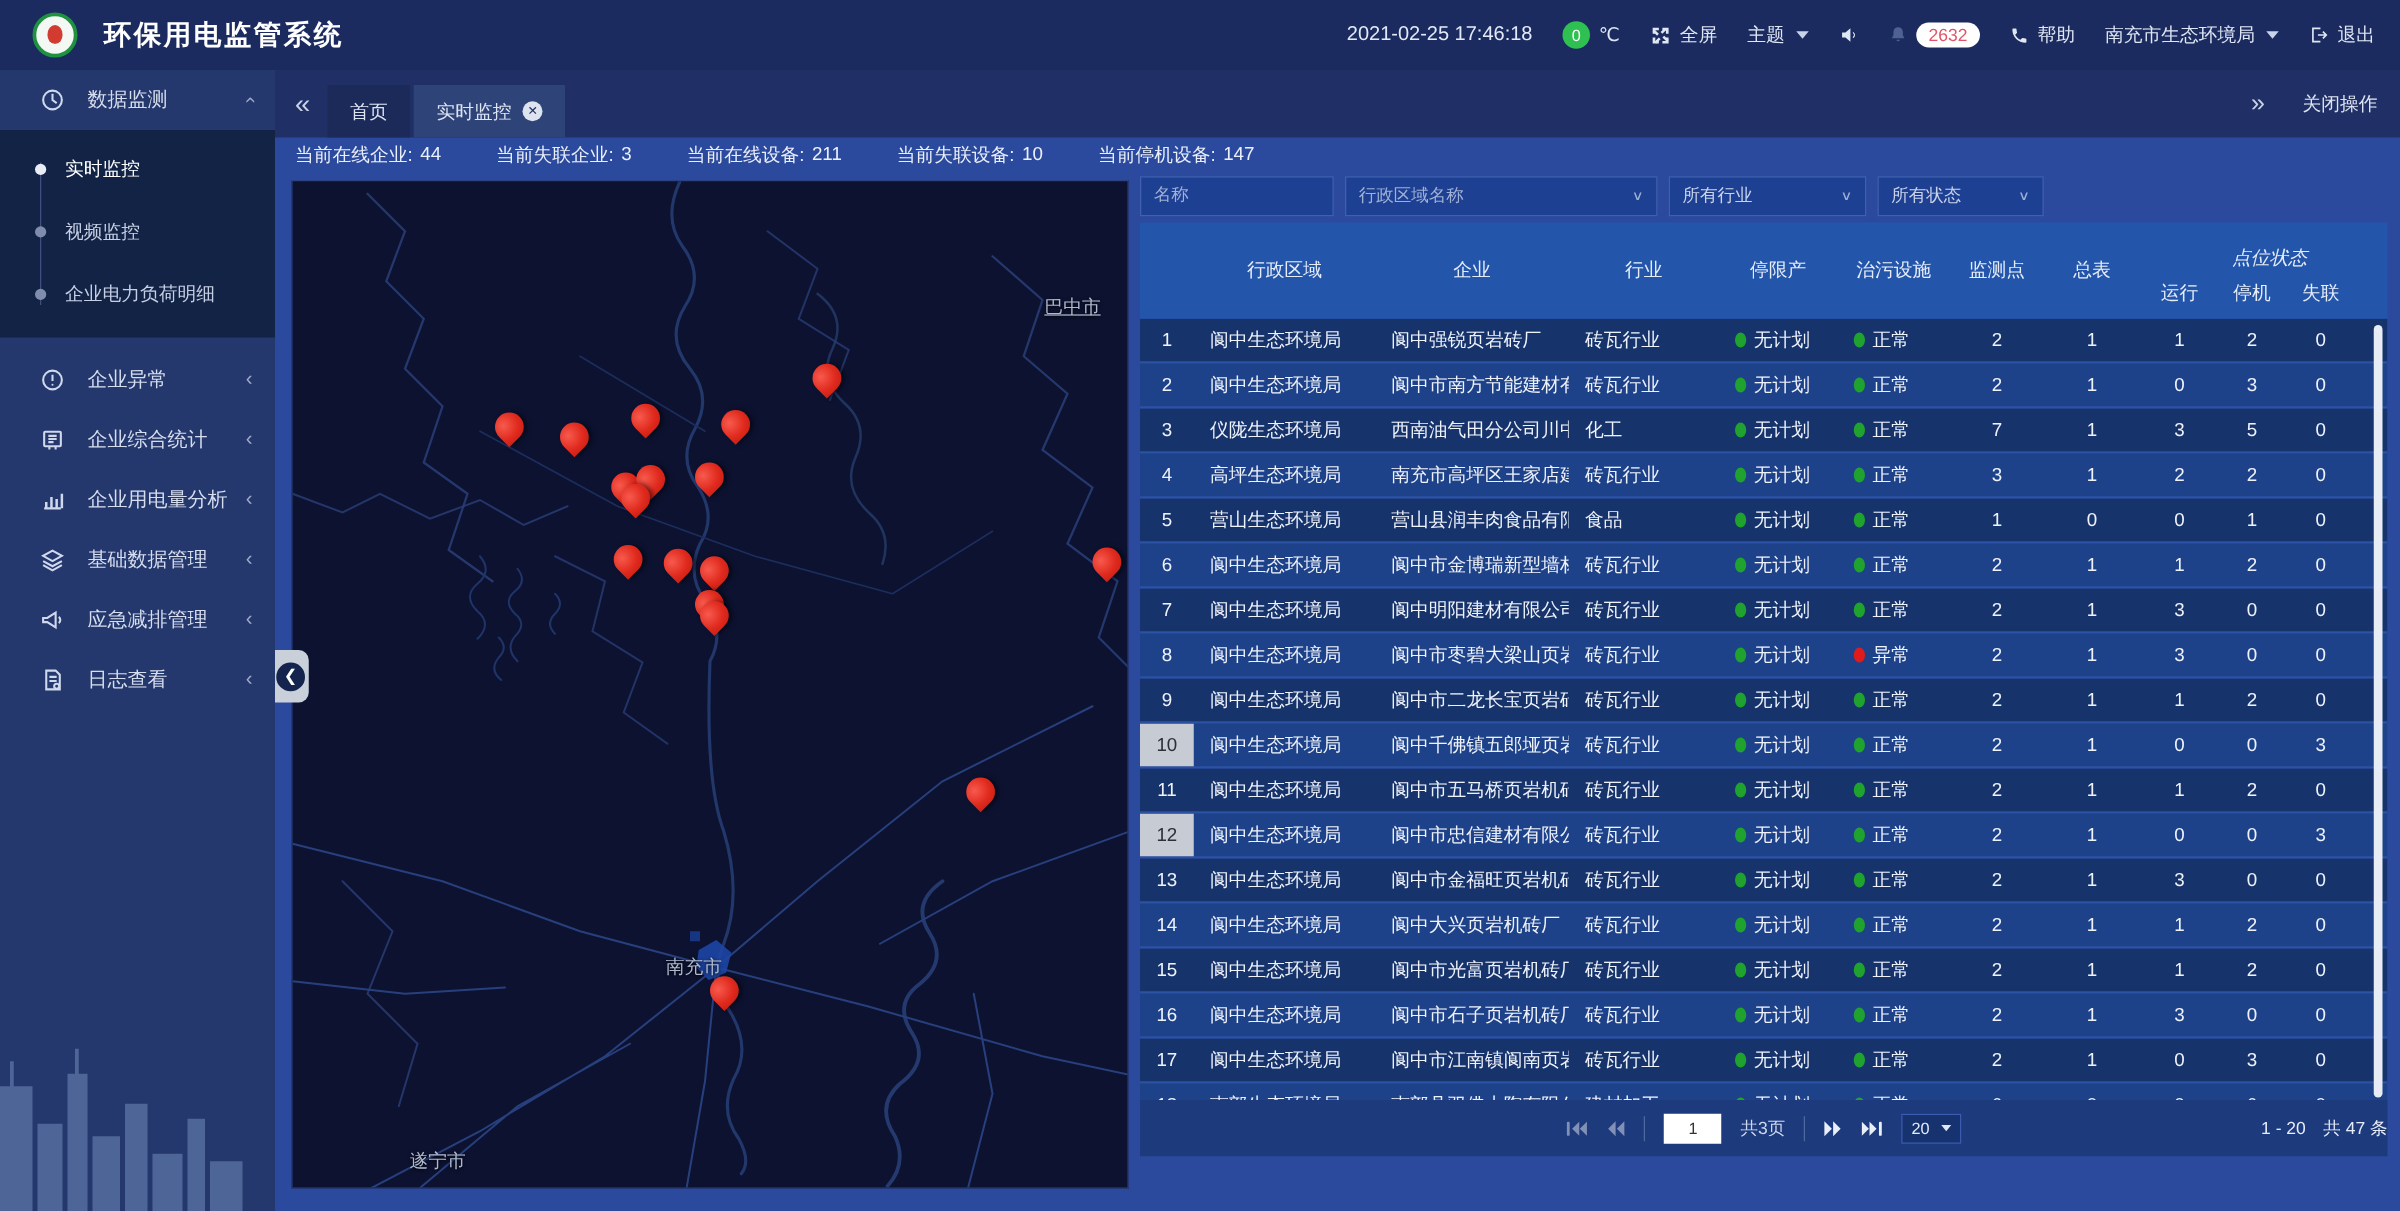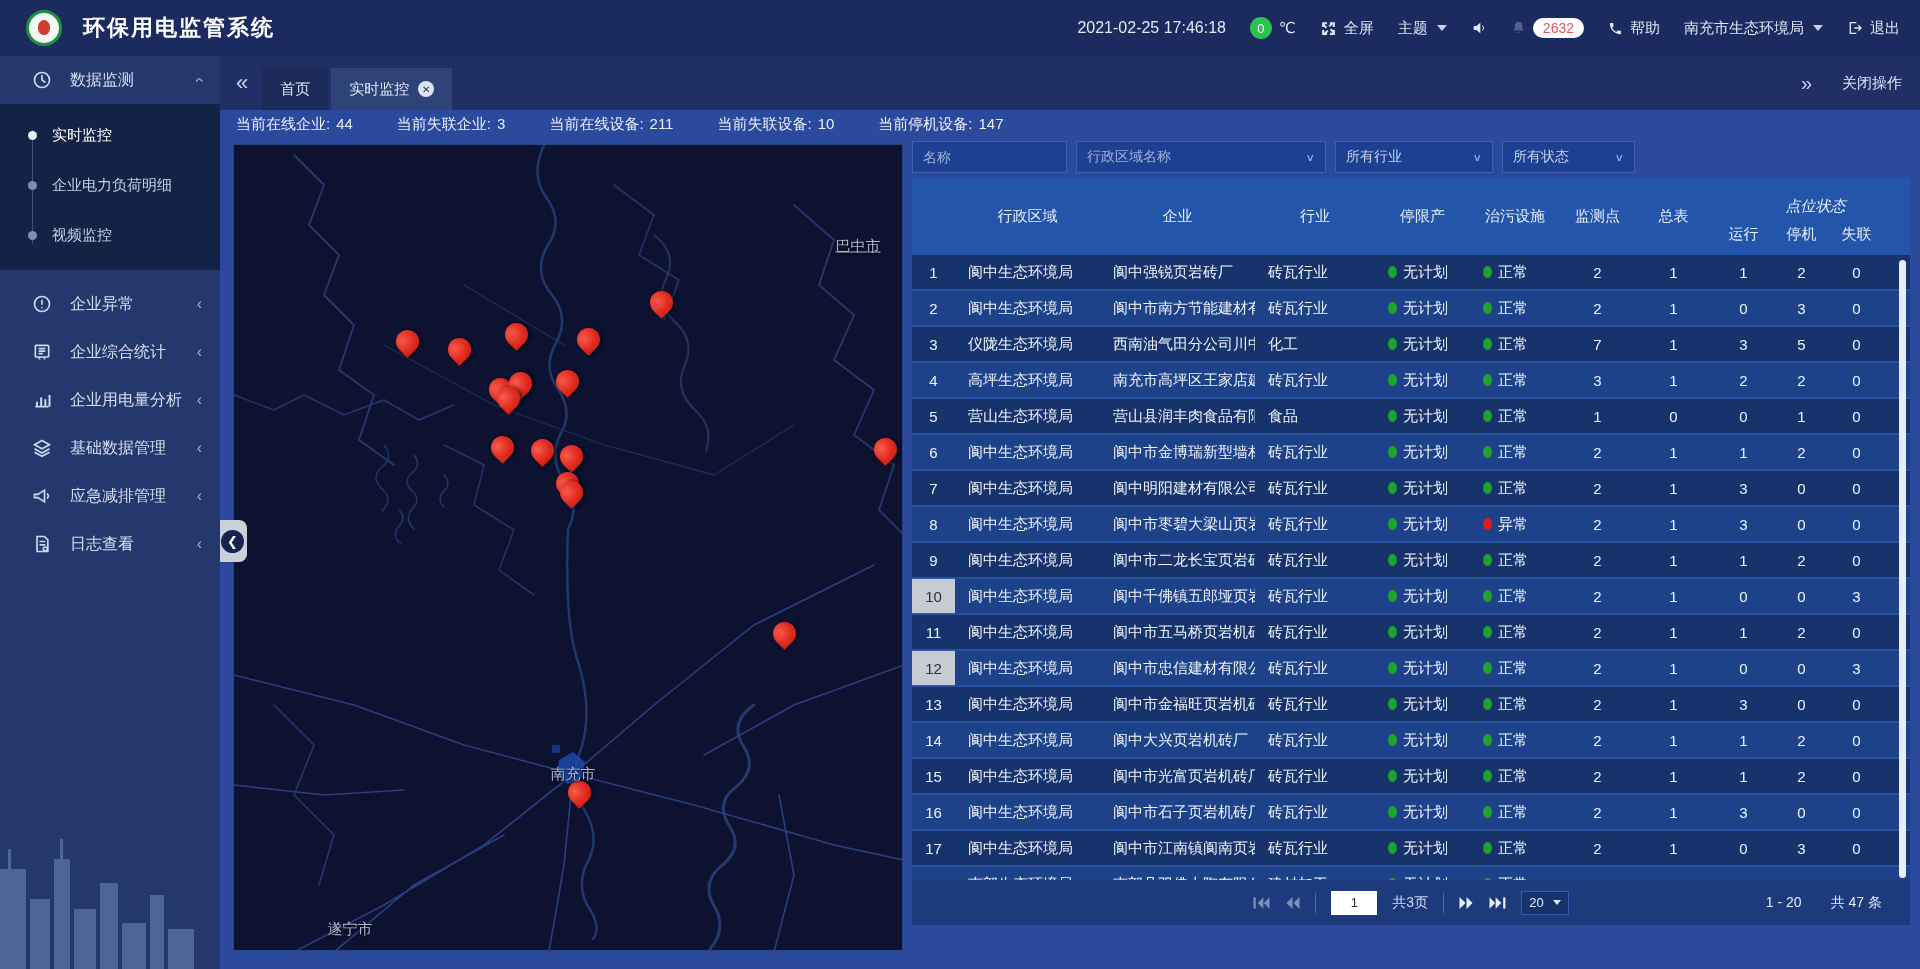--- a/index.html
+++ b/index.html
@@ -54,21 +54,21 @@
 .map svg.geo{position:absolute;left:0;top:0}
 .pin{position:absolute;width:23px;height:23px;margin-left:-12px;margin-top:-27px;border-radius:50% 50% 50% 0;transform:rotate(-45deg);background:radial-gradient(circle at 38% 32%,#f75a4d 0%,#e02a1e 55%,#c01a10 100%);box-shadow:2px 2px 4px rgba(0,0,0,.5);cursor:pointer}
 .city-label{position:absolute;transform:translate(-50%,-50%);color:#aeb9ce;font-size:15px;text-shadow:0 1px 3px #000;white-space:nowrap}
 .collapse-handle{position:absolute;left:220px;top:520px;width:27px;height:42px;background:#c9d0da;border-radius:0 8px 8px 0;display:flex;align-items:center;z-index:9;cursor:pointer}
 .collapse-circle{width:23px;height:23px;border-radius:50%;background:#14244e;color:#fff;display:flex;align-items:center;justify-content:center;font-size:13px;margin-left:1px}
 
 
 .panel{position:absolute;left:912px;top:141px;width:998px;height:784px;z-index:2}
 .filters{display:flex;gap:9px;height:32px}
 .fbox{background:#1e4093;border:1px solid #4060ae;color:#c9d3ea;font-size:14px;display:flex;align-items:center;padding:0 10px;cursor:pointer}
-.fbox input{background:transparent;border:none;outline:none;color:#86efac;font-size:14px;width:100%;font-family:Liberation Sans, sans-serif}
+.fbox input{background:transparent;border:none;outline:none;color:#86efac;font-size:14px;width:100%;font-family:Liberation Mono, monospace}
 .fbox input::placeholder{color:#9fb0d6;opacity:1}
 .f-name{width:155px}
 .f-region{width:250px;justify-content:space-between}
 .f-industry{width:158px;justify-content:space-between}
 .f-status{width:133px;justify-content:space-between}
 .fchev{color:#9fb0d6;font-size:13px;transform:scaleY(.8)}
 
 .tgrid{display:grid;grid-template-columns:43px 145px 155px 120px 95px 90px 75px 77px 63px 53px 57px 25px}
 .thead{margin-top:5px;height:77px;background:#2355ab;color:#e6edf8;font-size:15px;align-items:center}
 .th{text-align:center}
@@ -92,21 +92,21 @@
 .vscroll{position:absolute;right:4px;top:119px;width:7px;height:618px;background:#e8edf5;border-radius:4px;z-index:3;cursor:pointer}
 
 .pager{height:45px;background:#1d3a7d;display:flex;align-items:center;justify-content:center;gap:15px;position:relative;font-size:14px;color:#cfd9ee}
 .pg-icon{display:flex;align-items:center;cursor:pointer}
 .pg-icon.disabled{color:#8090b6}
 .pg-icon.enabled{color:#e9eef8}
 .pg-sep{width:1px;height:20px;background:#51689f}
 .page-box{width:46px;height:24px;background:#ffffff;color:#333;display:flex;align-items:center;justify-content:center;font-size:13px;cursor:text}
 .size-box{height:24px;background:#16336f;border:1px solid #3a5bb0;color:#e6ecf8;display:flex;align-items:center;padding:0 7px;gap:7px;font-size:13px;cursor:pointer}
 .size-box .caret{border-top-color:#dfe6f4;border-left-width:4px;border-right-width:4px;border-top-width:5px}
-.pager-info{position:absolute;right:28px;display:flex;gap:29px;color:#e6ecf8}
+.pager-info{position:absolute;right:0;display:flex;gap:14px;color:#e6ecf8}
 </style>
 </head>
 <body>
 
 <div class="header">
   <div class="logo">
       <i></i>
     </div>
   <div class="app-title">环保用电监管系统</div>
   <div class="hright">
@@ -179,25 +179,25 @@
     <span>数据监测</span>
     <span class="chev"><span class="chev-down">‹</span></span>
   </div>
   <div class="submenu">
     <div class="sub-item active">
       <span class="sdot"></span>
       <span>实时监控</span>
     </div>
     <div class="sub-item">
       <span class="sdot"></span>
-      <span>企业电力负荷明细</span>
+      <span>视频监控</span>
     </div>
     <div class="sub-item">
       <span class="sdot"></span>
-      <span>视频监控</span>
+      <span>企业电力负荷明细</span>
     </div>
   </div>
   <div class="menu-gap"></div>
   <div class="side-item">
     <span class="micon">
       <svg width="20" height="20" viewBox="0 0 24 24" fill="none" stroke="#cfd8ec" stroke-width="2">
           <circle cx="12" cy="12" r="9"></circle>
           <path d="M12 7v6"></path>
           <circle cx="12" cy="16.5" r="1" fill="#cfd8ec" stroke="none"></circle>
         </svg>
@@ -350,21 +350,21 @@
       <div class="pin" style="left: 334px; top: 252px;"></div>
       <div class="pin" style="left: 269px; top: 318px;"></div>
       <div class="pin" style="left: 309px; top: 321px;"></div>
       <div class="pin" style="left: 338px; top: 327px;"></div>
       <div class="pin" style="left: 334px; top: 354px;"></div>
       <div class="pin" style="left: 338px; top: 363px;"></div>
       <div class="pin" style="left: 652px; top: 320px;"></div>
       <div class="pin" style="left: 551px; top: 504px;"></div>
       <div class="pin" style="left: 346px; top: 663px;"></div>
       <span class="city-label" style="left: 624px; top: 101px; text-decoration: underline;">巴中市</span>
-      <span class="city-label" style="left: 339px; top: 629px;">南充市</span>
+      <span class="city-label" style="left: 321px; top: 629px;">南充市</span>
       <span class="city-label" style="left: 116px; top: 784px;">遂宁市</span>
     </div>
 </div>
 
 <div class="collapse-handle">
   <span class="collapse-circle">❮</span>
 </div>
 
 <div class="panel">
   <div class="filters">

